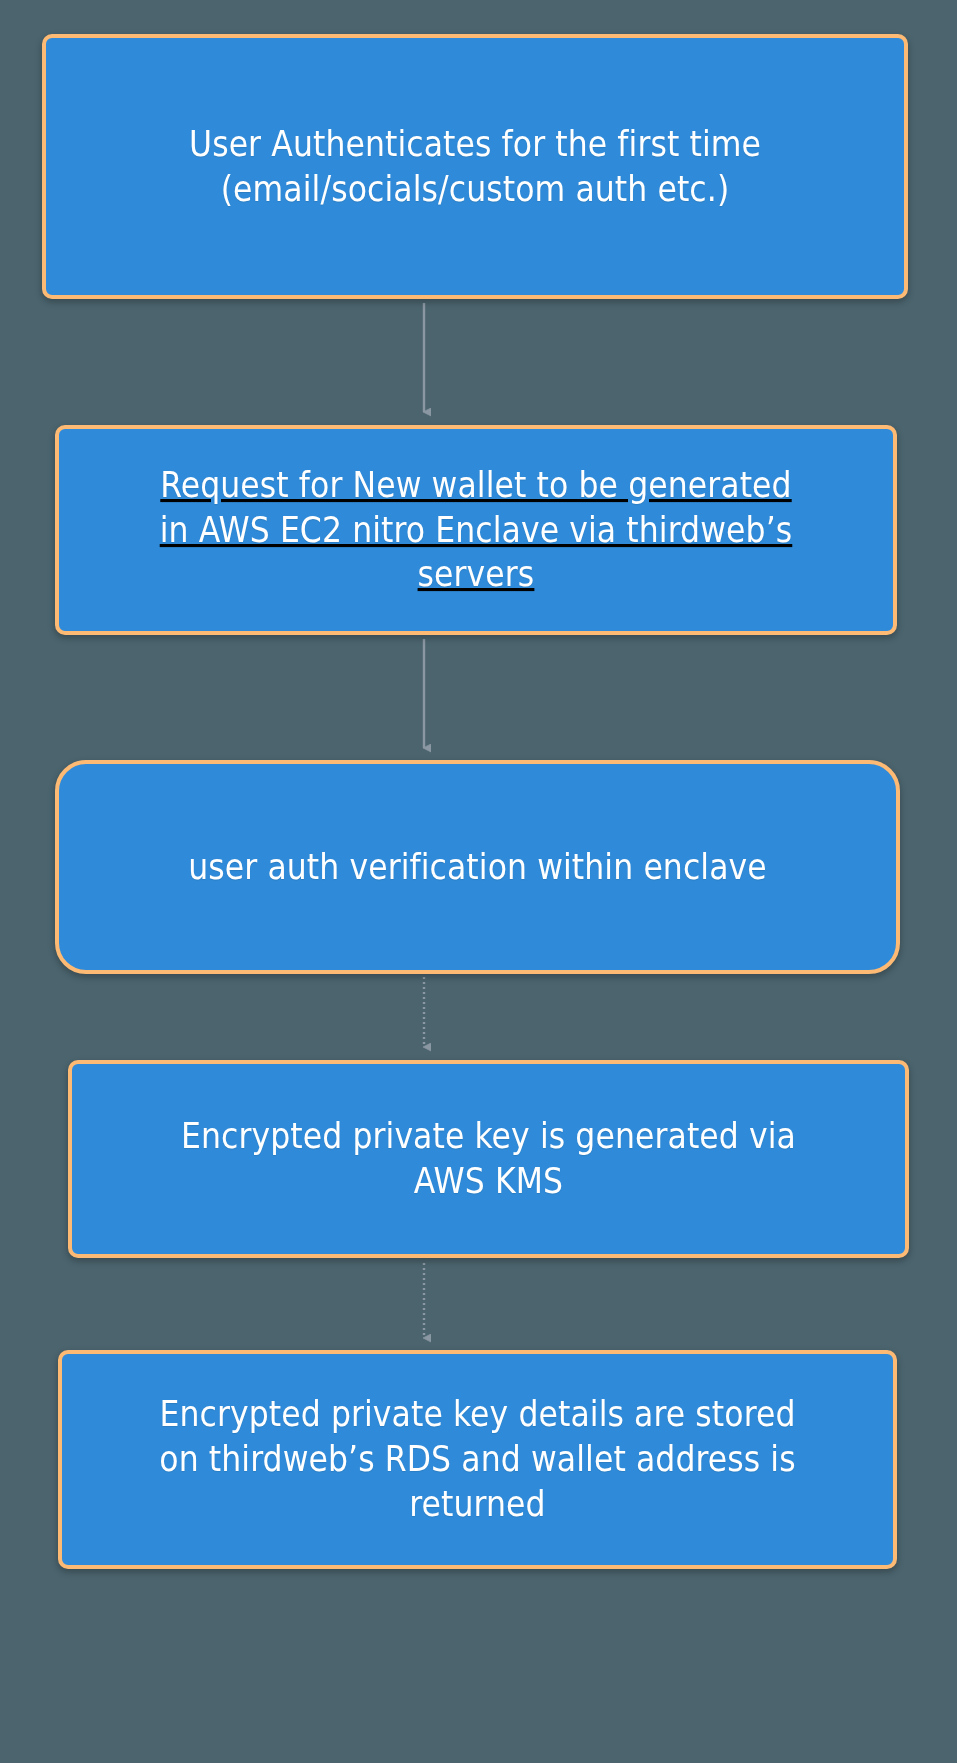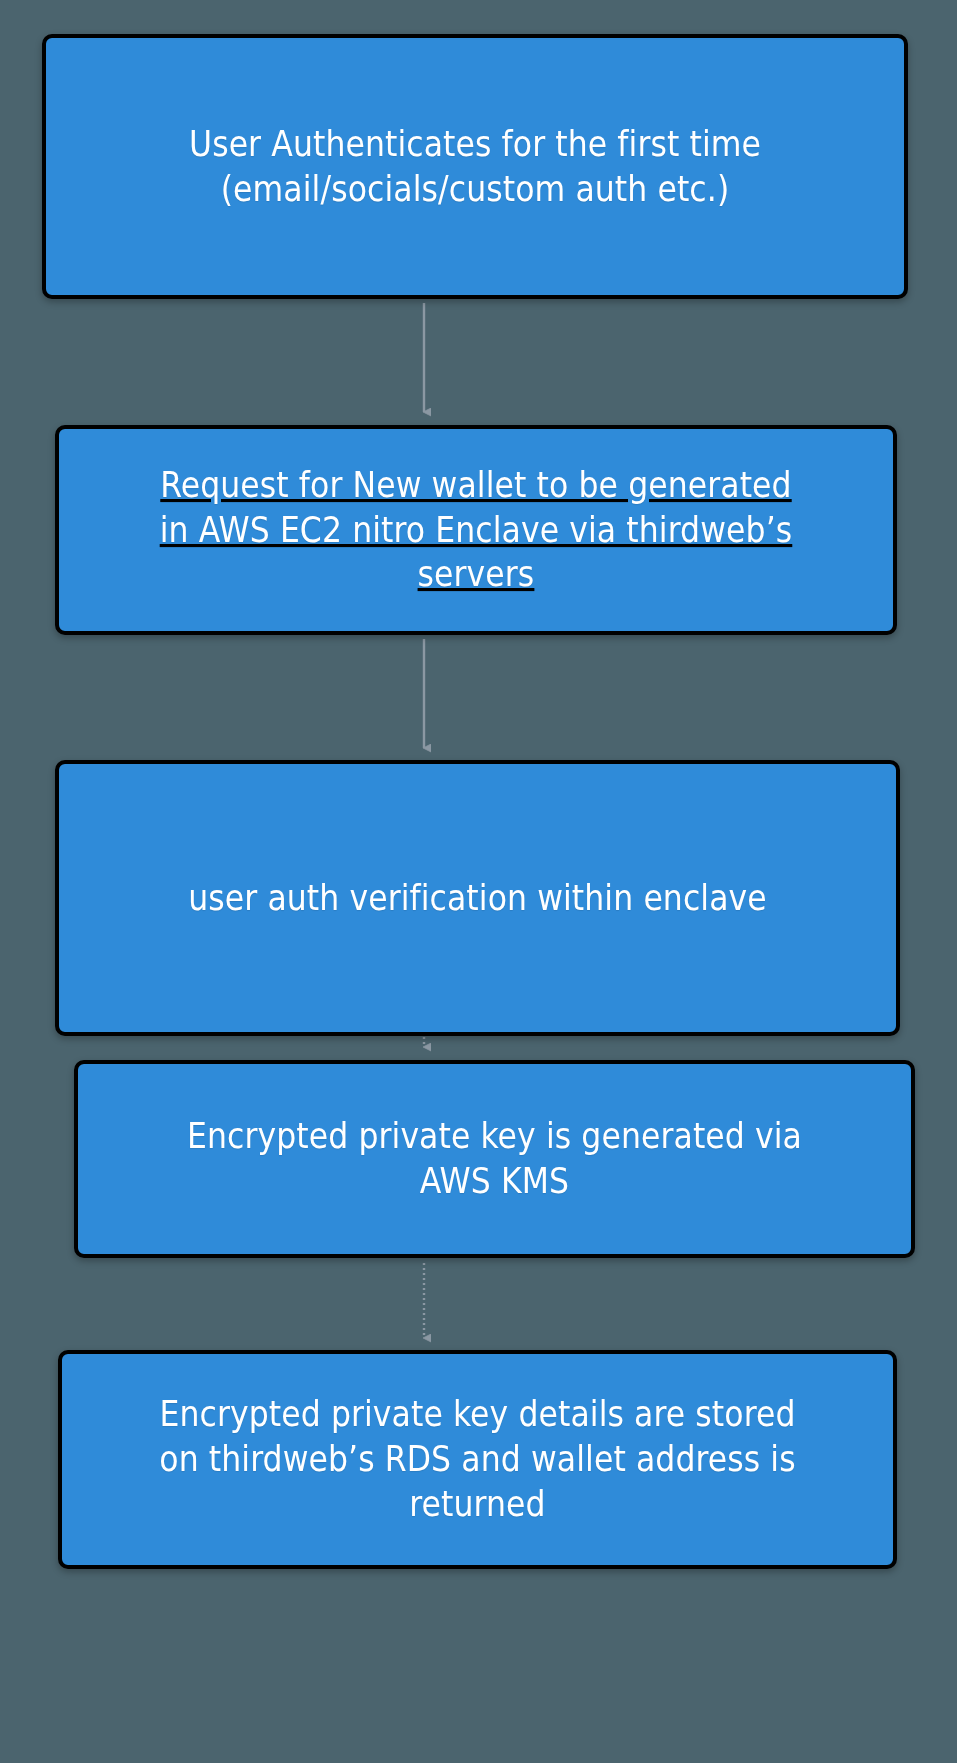--- a/index.html
+++ b/index.html
@@ -21,21 +21,21 @@
     inset: 0;
     width: 957px;
     height: 1763px;
     background: #4b646e;
   }
 
   .node {
     position: absolute;
     box-sizing: border-box;
     background: #2f8bd9;
-    border: 4px solid #000000;
+    border: 4px solid #fdba74;
     border-radius: 10px;
     box-shadow: 0 3px 7px rgba(0, 0, 0, 0.28);
     display: flex;
     align-items: center;
     justify-content: center;
     padding: 6px 18px;
   }
 
   .node-label {
     color: #ffffff;
@@ -45,22 +45,22 @@
     line-height: 1.28;
     text-align: center;
     letter-spacing: 0.1px;
     white-space: pre-line;
     text-shadow: 0 1px 1px rgba(0,0,0,0.10);
   }
 
   
   #node-1 { left: 42px;  top: 34px;   width: 866px; height: 265px; }
   #node-2 { left: 55px;  top: 425px;  width: 842px; height: 210px; text-decoration: underline; }
-  #node-3 { left: 55px;  top: 760px;  width: 845px; height: 276px; }
-  #node-4 { left: 74px;  top: 1060px; width: 841px; height: 198px; }
+  #node-3 { left: 55px;  top: 760px;  width: 845px; height: 214px; border-radius: 31px; }
+  #node-4 { left: 68px;  top: 1060px; width: 841px; height: 198px; }
   #node-5 { left: 58px;  top: 1350px; width: 839px; height: 219px; }
 
   .edge {
     position: absolute;
     overflow: visible;
   }
   .edge svg { display: block; overflow: visible; }
 </style>
 </head>
 <body>

